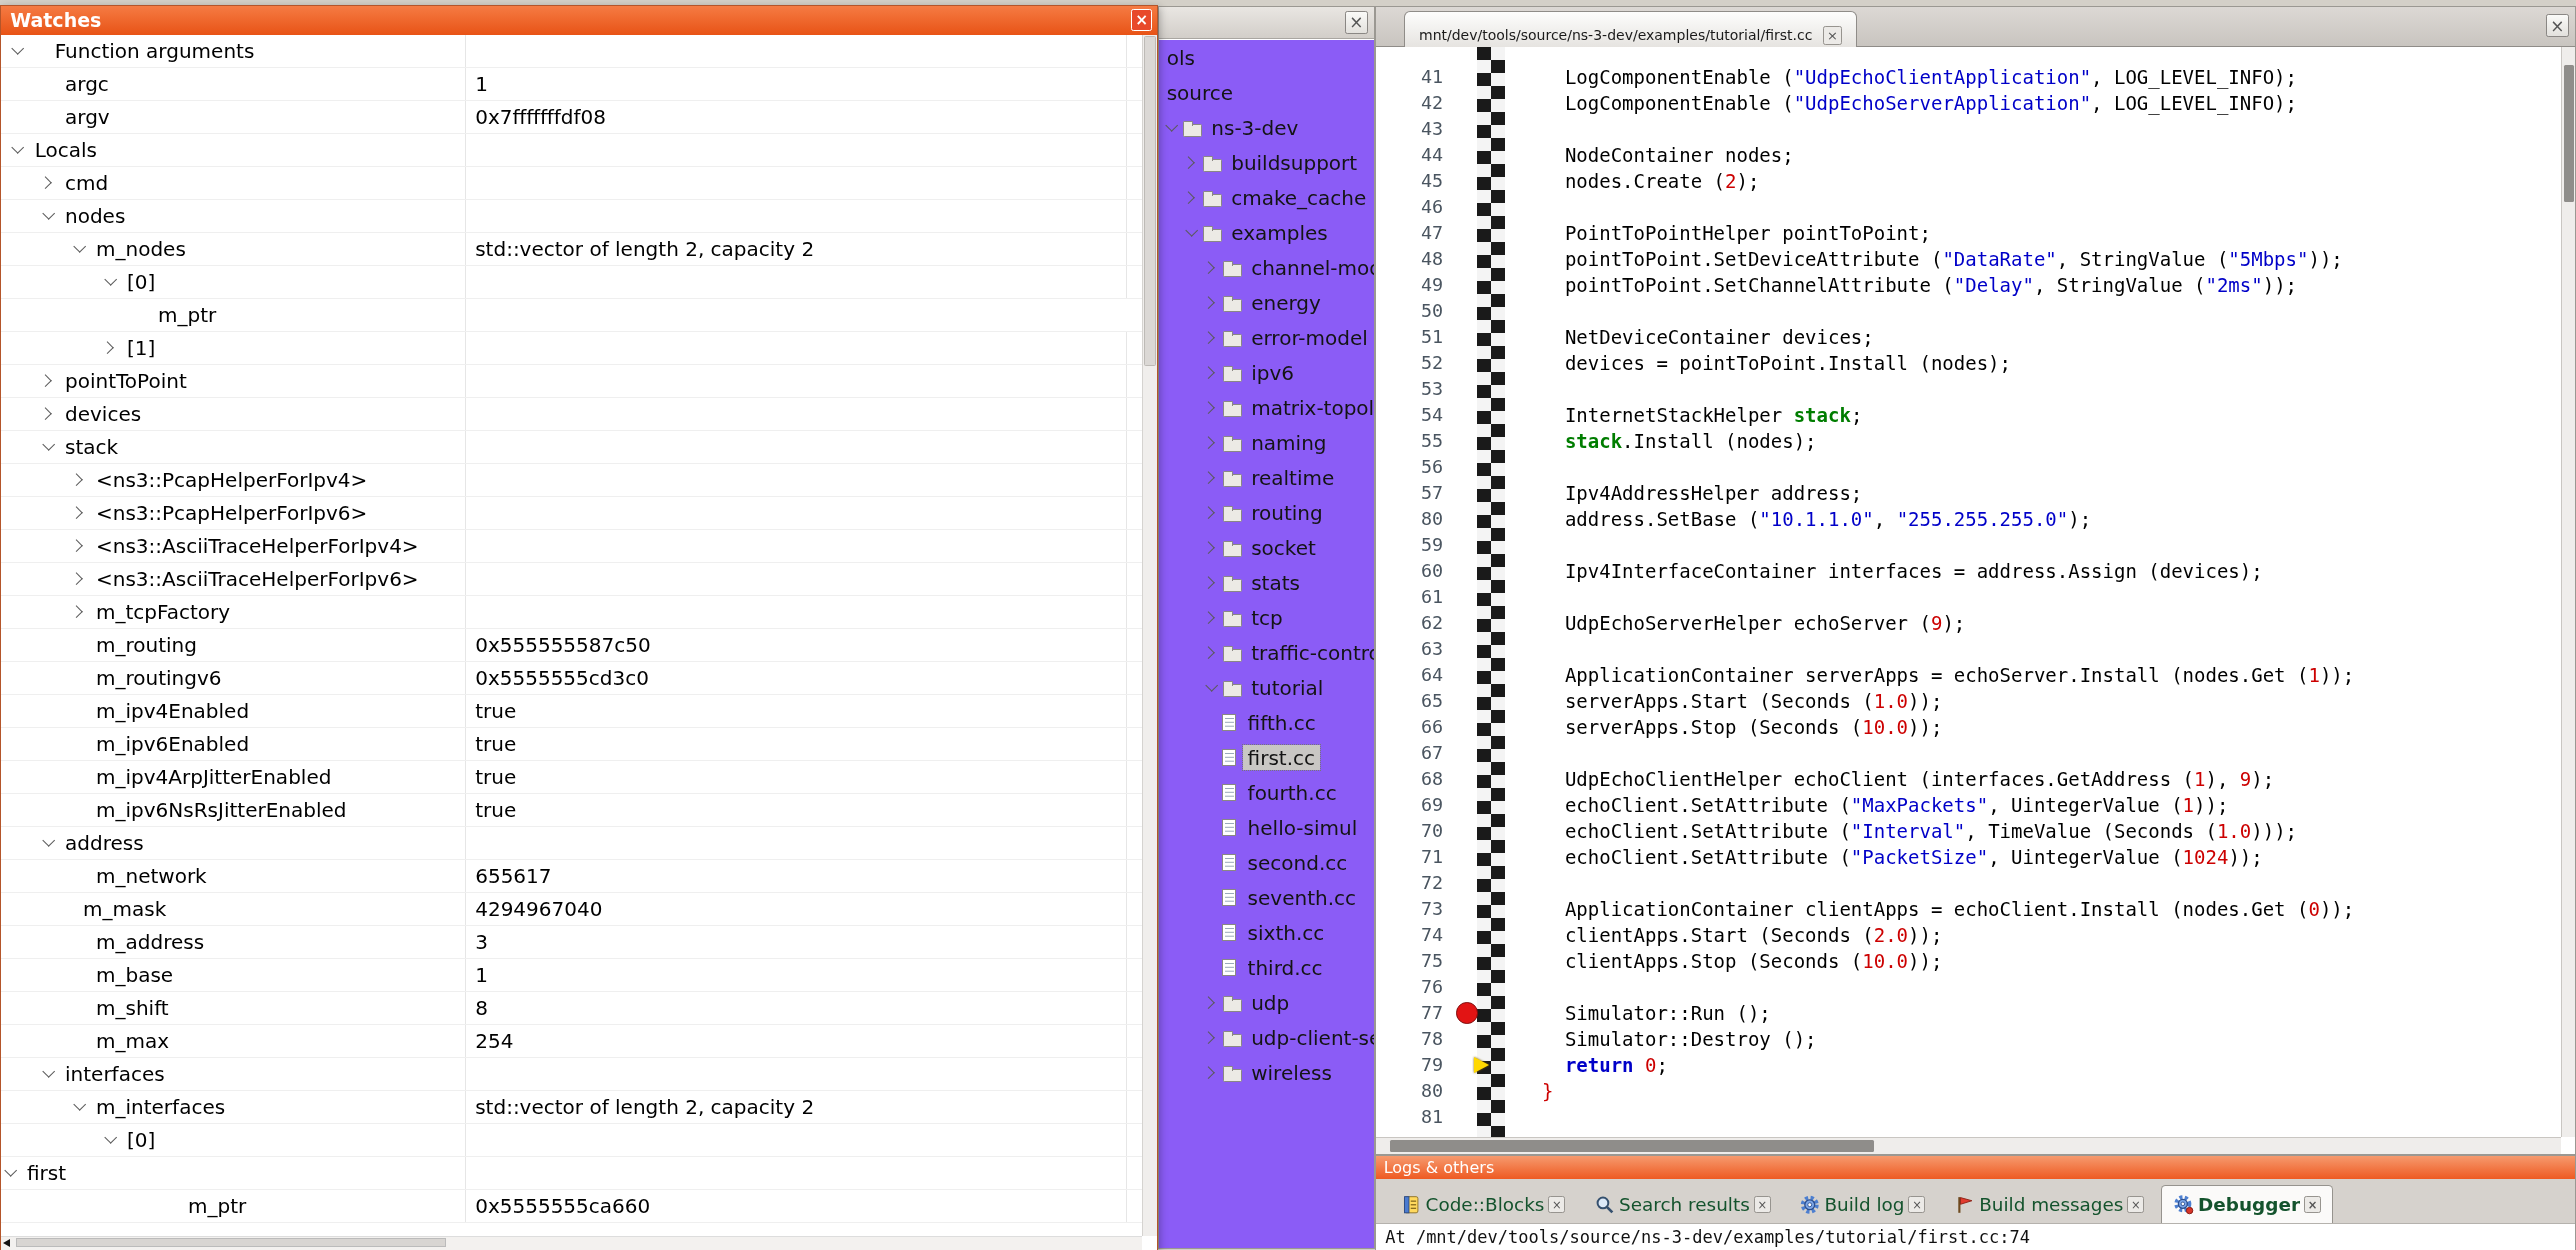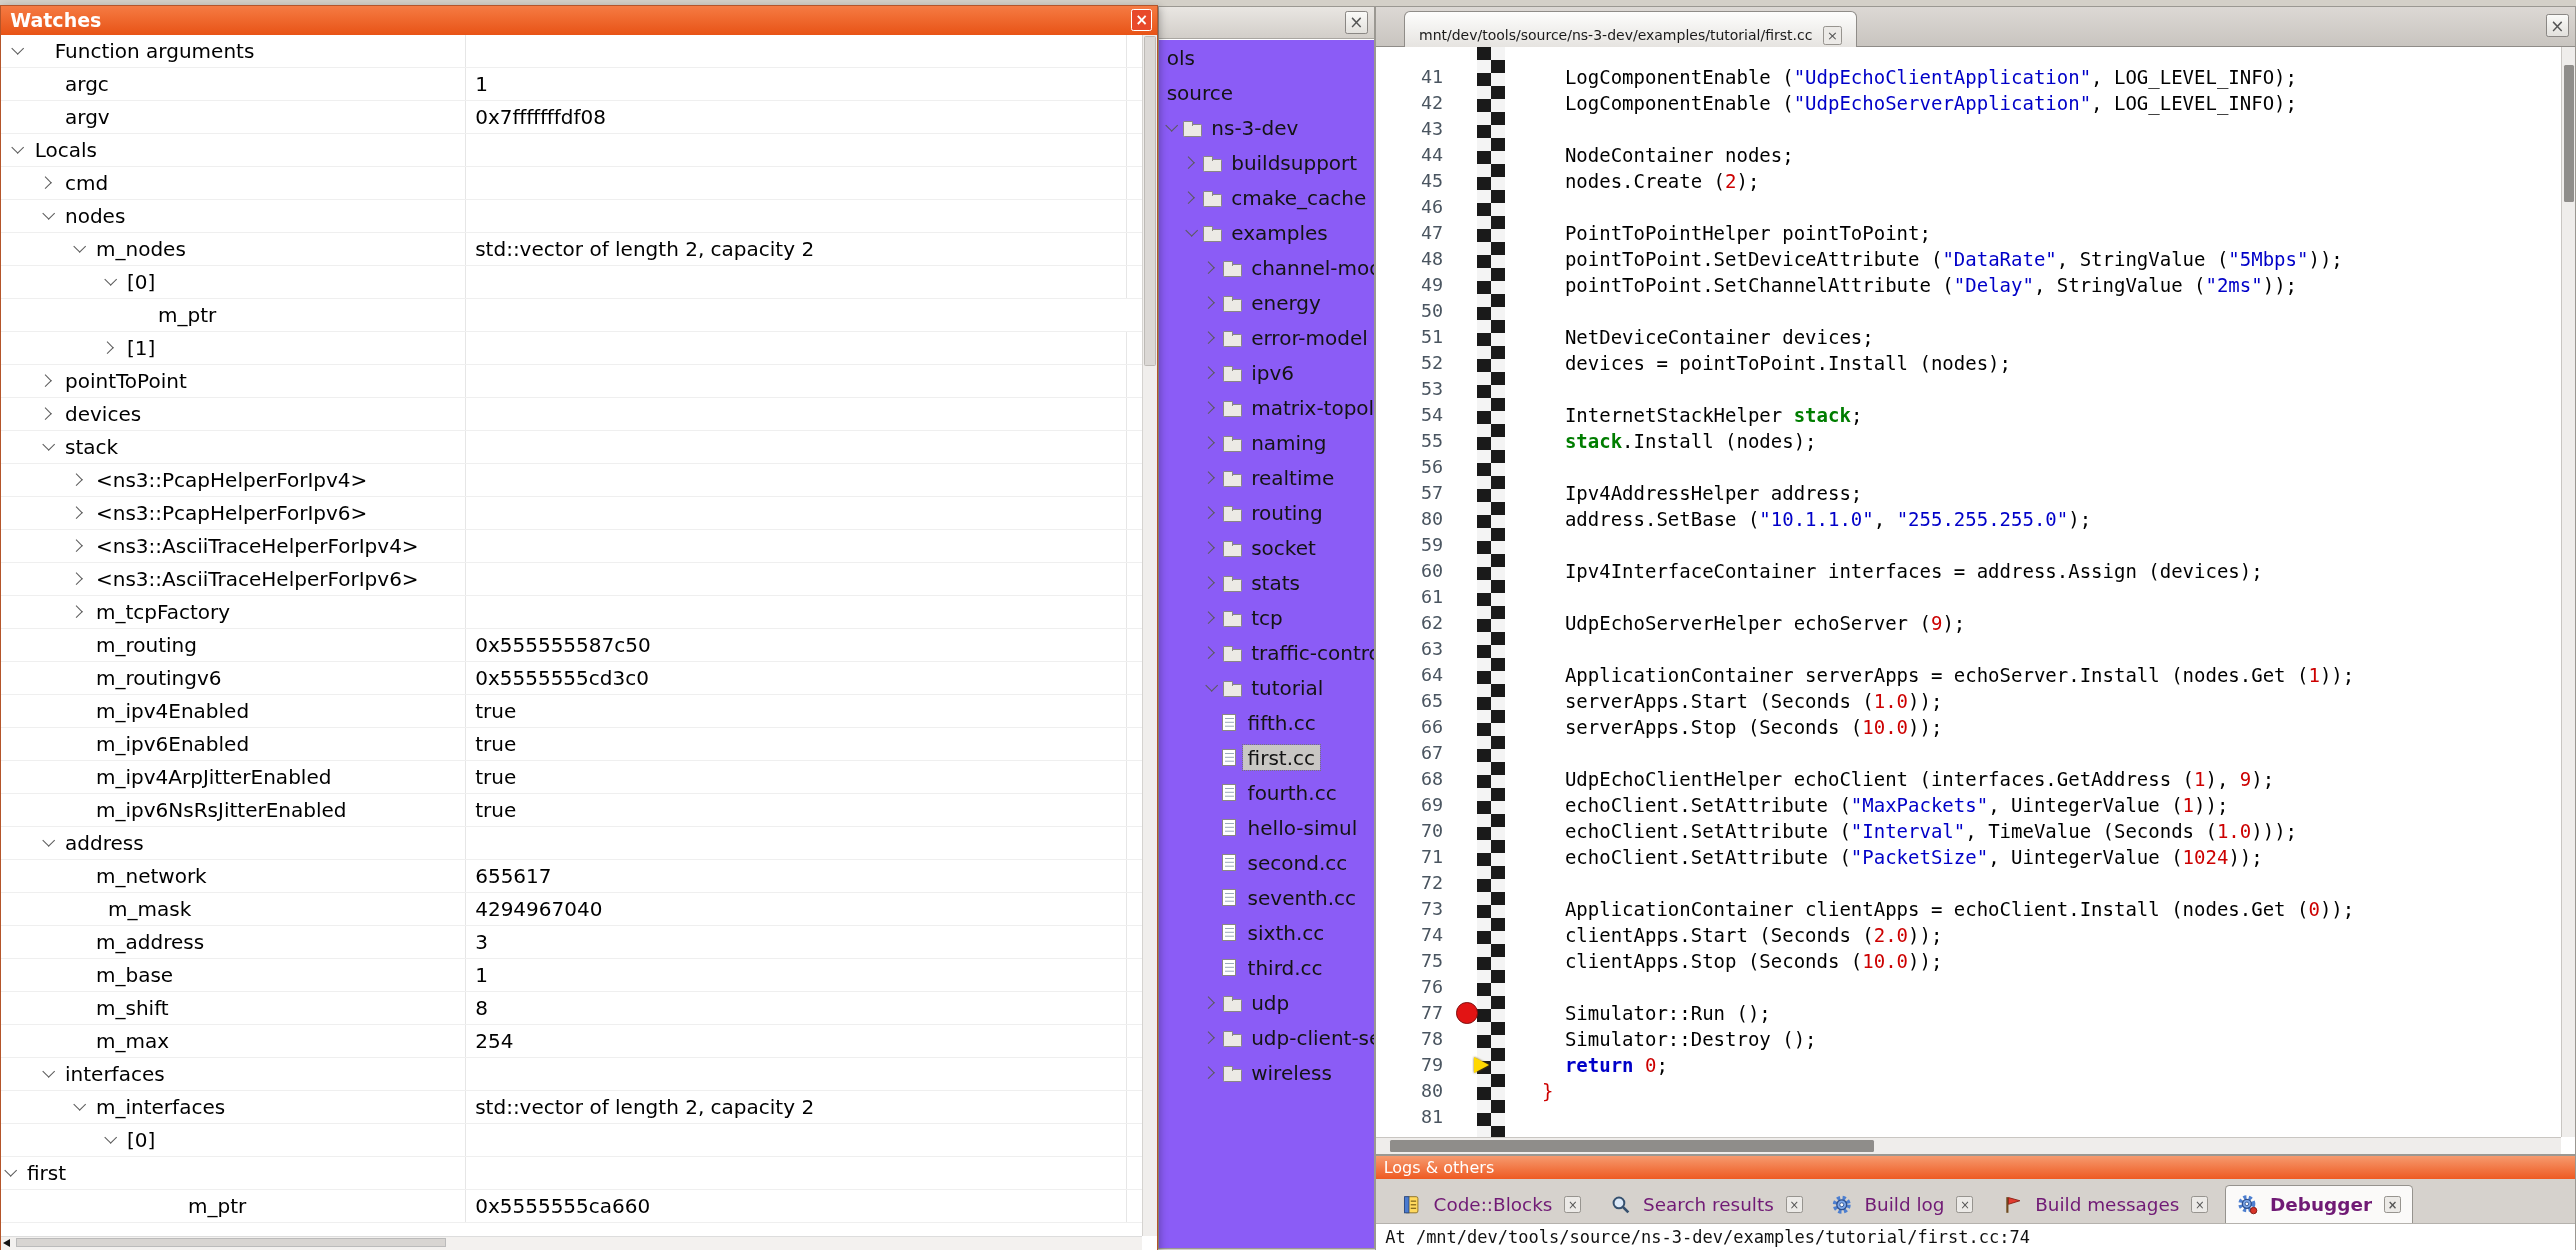--- a/index.html
+++ b/index.html
@@ -56,21 +56,21 @@
       border-top:8.4px solid transparent;border-bottom:8.4px solid transparent;filter:drop-shadow(0 0 0.8px #7a5c00);}
   .vscroll{position:absolute;top:40px;right:0;width:14px;bottom:17px;background:#efedeb;border-left:0.8px solid #c9c6c2;}
   .vthumb{position:absolute;left:1.5px;right:1.5px;top:18.4px;height:137px;background:#8f8d8a;border-radius:1.5px;}
   .hscroll{position:absolute;left:0;right:14px;bottom:0;height:17px;background:#efedeb;border-top:0.8px solid #c9c6c2;}
   .hthumb{position:absolute;left:14px;top:2.3px;width:484px;height:11.5px;background:#8f8d8a;border-radius:1.5px;}
 
   
   .logs{position:absolute;left:1375px;top:1155px;width:1201px;height:95px;background:#fff;border:0.8px solid #9b9892;}
   .logs-head{height:23px;background:linear-gradient(#f69a6e,#ee5a22);color:#fff;font-size:16px;display:flex;align-items:center;padding:0 7.7px;}
   .logs-tabs{height:45px;background:#d6d2cd;border-bottom:0.8px solid #b5b2ad;display:flex;align-items:flex-end;padding-left:12.3px;gap:4.6px;}
-  .ltab{display:flex;align-items:center;gap:12px;height:38px;padding:0 10.8px;font-size:18.4px;color:#701a75;
+  .ltab{display:flex;align-items:center;gap:4px;height:38px;padding:0 10.8px;font-size:18.4px;color:#14532d;
         border:0.8px solid transparent;border-bottom:none;white-space:nowrap;}
   .ltab.active{background:#fbfaf9;border-color:#96938e;border-radius:4.6px 4.6px 0 0;font-weight:bold;}
   .licon{display:inline-flex;width:21.5px;height:21.5px;}
   .licon svg{width:21.5px;height:21.5px;}
   .ltab .tabx{width:17px;height:17px;font-size:11.5px;}
   .logs-status{height:26px;display:flex;align-items:center;padding:0 9.2px;font-family:"DejaVu Sans Mono",monospace;font-size:17px;color:#111;background:#fff;}
 
   
   .watches{position:absolute;left:0;top:4.6px;width:1158px;height:1246px;background:#fff;border:0.8px solid #b4552a;
            box-shadow:2.3px 2.3px 7.7px rgba(0,0,0,.28);z-index:10;}
@@ -701,21 +701,21 @@
         </div>
         <div class="wrow">
           <div class="wc1" style="padding-left: 69px;">
             <span class="chev none"></span>
             <span class="wlabel">m_network</span>
           </div>
           <div class="wc2">655617</div>
           <div class="wc3"></div>
         </div>
         <div class="wrow">
-          <div class="wc1" style="padding-left: 81px;">
+          <div class="wc1" style="padding-left: 56px;">
             <span class="chev none"></span>
             <span class="wlabel">m_mask</span>
           </div>
           <div class="wc2">4294967040</div>
           <div class="wc3"></div>
         </div>
         <div class="wrow">
           <div class="wc1" style="padding-left: 69px;">
             <span class="chev none"></span>
             <span class="wlabel">m_address</span>

